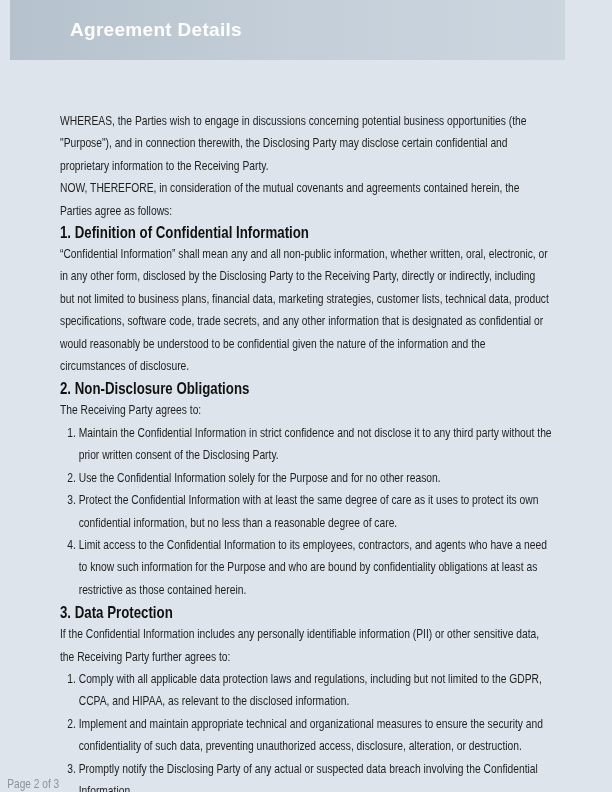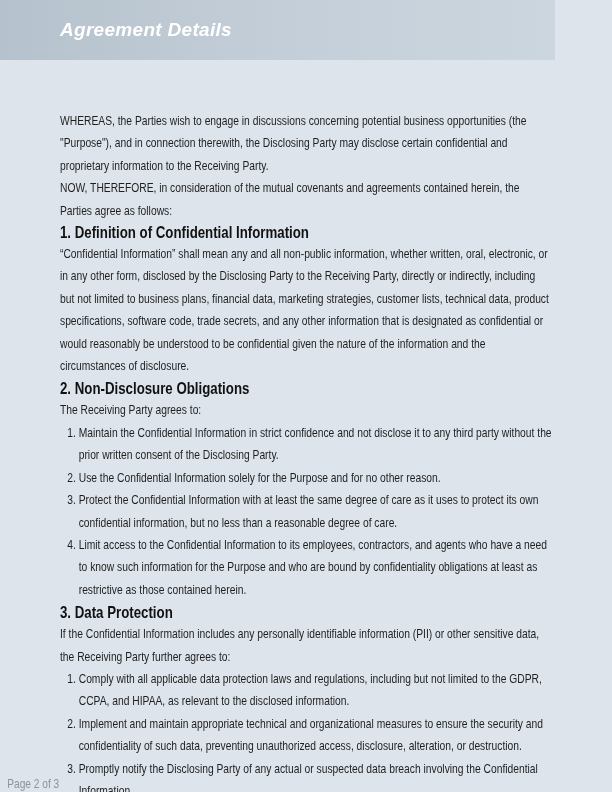--- a/index.html
+++ b/index.html
@@ -1,19 +1,19 @@
 <!DOCTYPE html>
 <html><head>
 <meta charset="utf-8">
 <style>
   html, body { margin:0; padding:0; }
   body { width:612px; height:792px; overflow:hidden; background:#dde4ec; position:relative;
          font-family:"Liberation Sans", sans-serif; color:#1f1f1f; }
-  .header { position:absolute; left:0; top:0; width:555px; height:60px;
-            background:linear-gradient(90deg,#b5c1cc 0%,#c3ced8 50%,#cbd6df 100%);font-style:italic; }
+  .header { position:absolute; left:10px; top:0; width:555px; height:60px;
+            background:linear-gradient(90deg,#b5c1cc 0%,#c3ced8 50%,#cbd6df 100%); }
   .header h1 { position:absolute; left:60px; top:19px; margin:0; font-size:19px; font-weight:bold;
                color:#ffffff; letter-spacing:0.3px; }
   .content { position:absolute; left:60px; top:90px; width:492px;margin-top:20px; }
   p, li { margin:0; font-size:13.2px; line-height:22.4px; font-family:"Liberation Sans Narrow","Liberation Sans",sans-serif; }
   .cond { display:block; transform:scaleX(0.78); transform-origin:left top; width:128.2%; }
   h2 { margin:0; font-size:17px; line-height:21px; font-weight:bold; color:#111; }
   ol { margin:0; padding:0 0 0 24px; }
   ol li { padding-left:0; }
   .footer { position:absolute; left:0; width:612px; top:768px; text-align:left; font-size:13px;
             color:#8a949e;margin-top:8px; }

